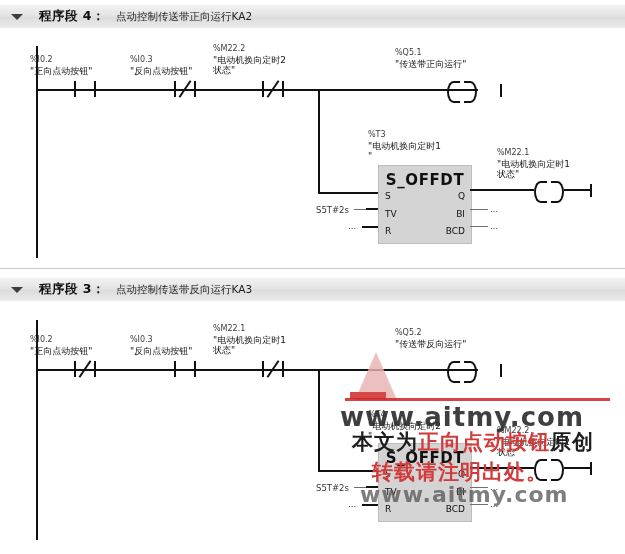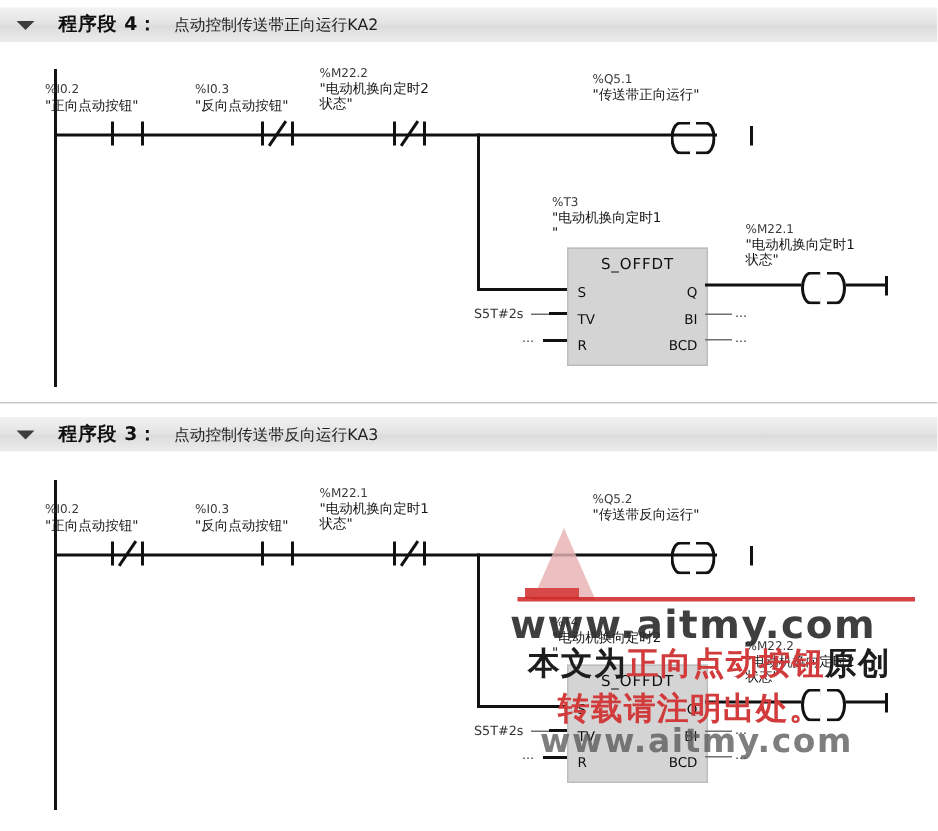--- a/index.html
+++ b/index.html
@@ -68,21 +68,21 @@
   .coil .pl{left:0;border-right:none;border-top-right-radius:0;border-bottom-right-radius:0;}
   .coil .pr{right:0;border-left:none;border-top-left-radius:0;border-bottom-left-radius:0;}
   .endcap{position:absolute;width:2px;height:13px;background:#111;}
 
   
   .fb{
     position:absolute;background:#d4d4d4;border:1px solid #bdbdbd;
   }
   .fb .fb-title{
     position:absolute;left:0;right:0;top:5px;text-align:center;
-    font-size:10px;font-weight:normal;letter-spacing:.6px;color:#101010;
+    font-size:15px;font-weight:bold;letter-spacing:.6px;color:#101010;
   }
   .fb .pin{
     position:absolute;font-size:9px;color:#0f0f0f;white-space:nowrap;
   }
   .fb .pin.l{left:6px;}
   .fb .pin.r{right:6px;}
   .pinval{
     position:absolute;font-size:8.5px;color:#333;white-space:nowrap;
   }
   .dash{position:absolute;height:1px;background:#6f6f6f;}

